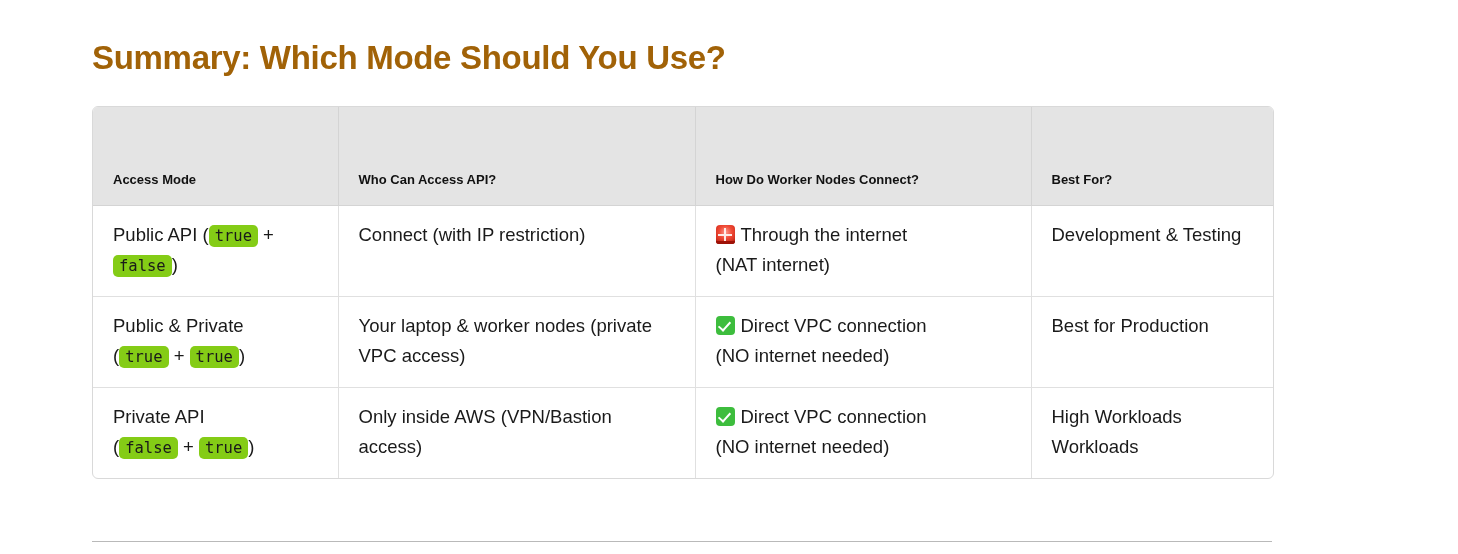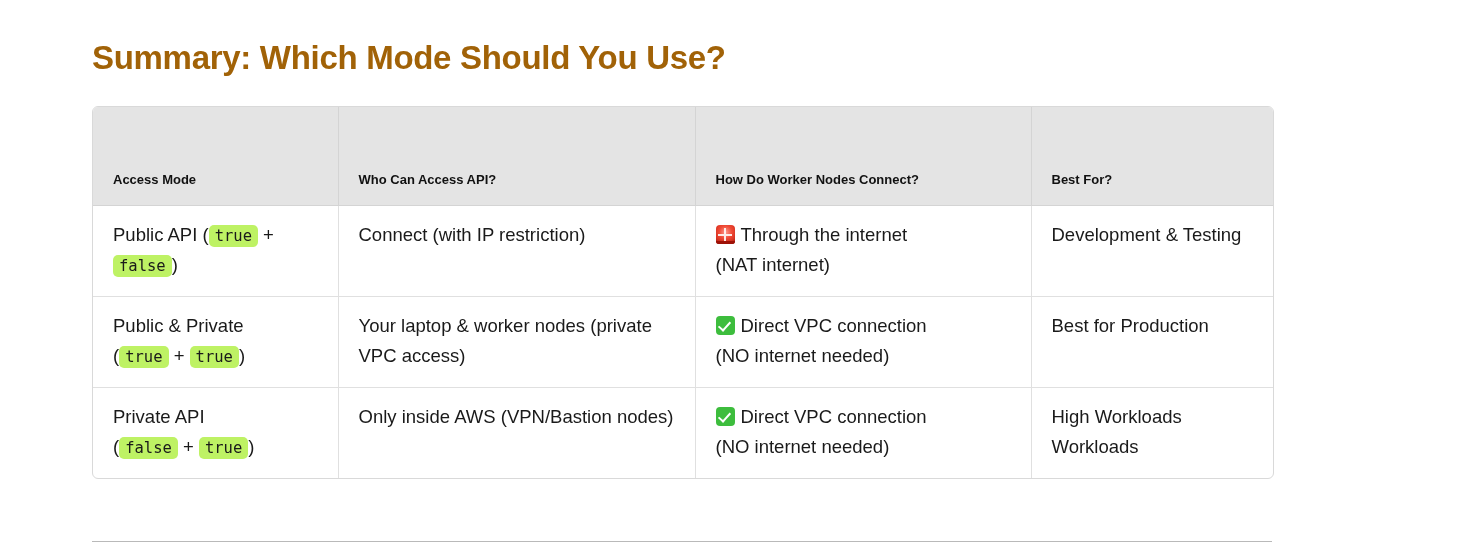--- a/index.html
+++ b/index.html
@@ -78,21 +78,21 @@
     border-bottom: 1px solid #e0e0e0;
   }
   table.summary tbody td:last-child { border-right: none; }
   table.summary tbody tr:last-child td { border-bottom: none; }
 
   .bold { font-weight: normal; }
 
   code.inline {
     font-family: "DejaVu Sans Mono", "Liberation Mono", monospace;
     font-size: 15.5px;
-    background: #bef264;
+    background: #84cc16;
     border-radius: 5px;
     padding: 2px 6px;
     color: #1a1a1a;
     font-weight: normal;
     white-space: nowrap;
   }
 
   
   .glyph {
     display: inline-block;
@@ -210,21 +210,21 @@
           <td class="bold">Best for Production</td>
         </tr>
 
         <tr>
           <td>
             <span class="bold">Private API</span>
             <span class="subline"><span class="bold">(</span><code class="inline">false</code>
               <span class="bold">+</span>
               <code class="inline">true</code><span class="bold">)</span></span>
           </td>
-          <td>Only inside AWS (VPN/Bastion nodes)</td>
+          <td>Only inside AWS (VPN/Bastion access)</td>
           <td>
             <span class="bold"><span class="glyph glyph-check"></span><span>Direct VPC connection</span></span>
             <span class="subline">(NO internet needed)</span>
           </td>
           <td class="bold">High Workloads Workloads</td>
         </tr>
 
       </tbody>
     </table>
   </div>

